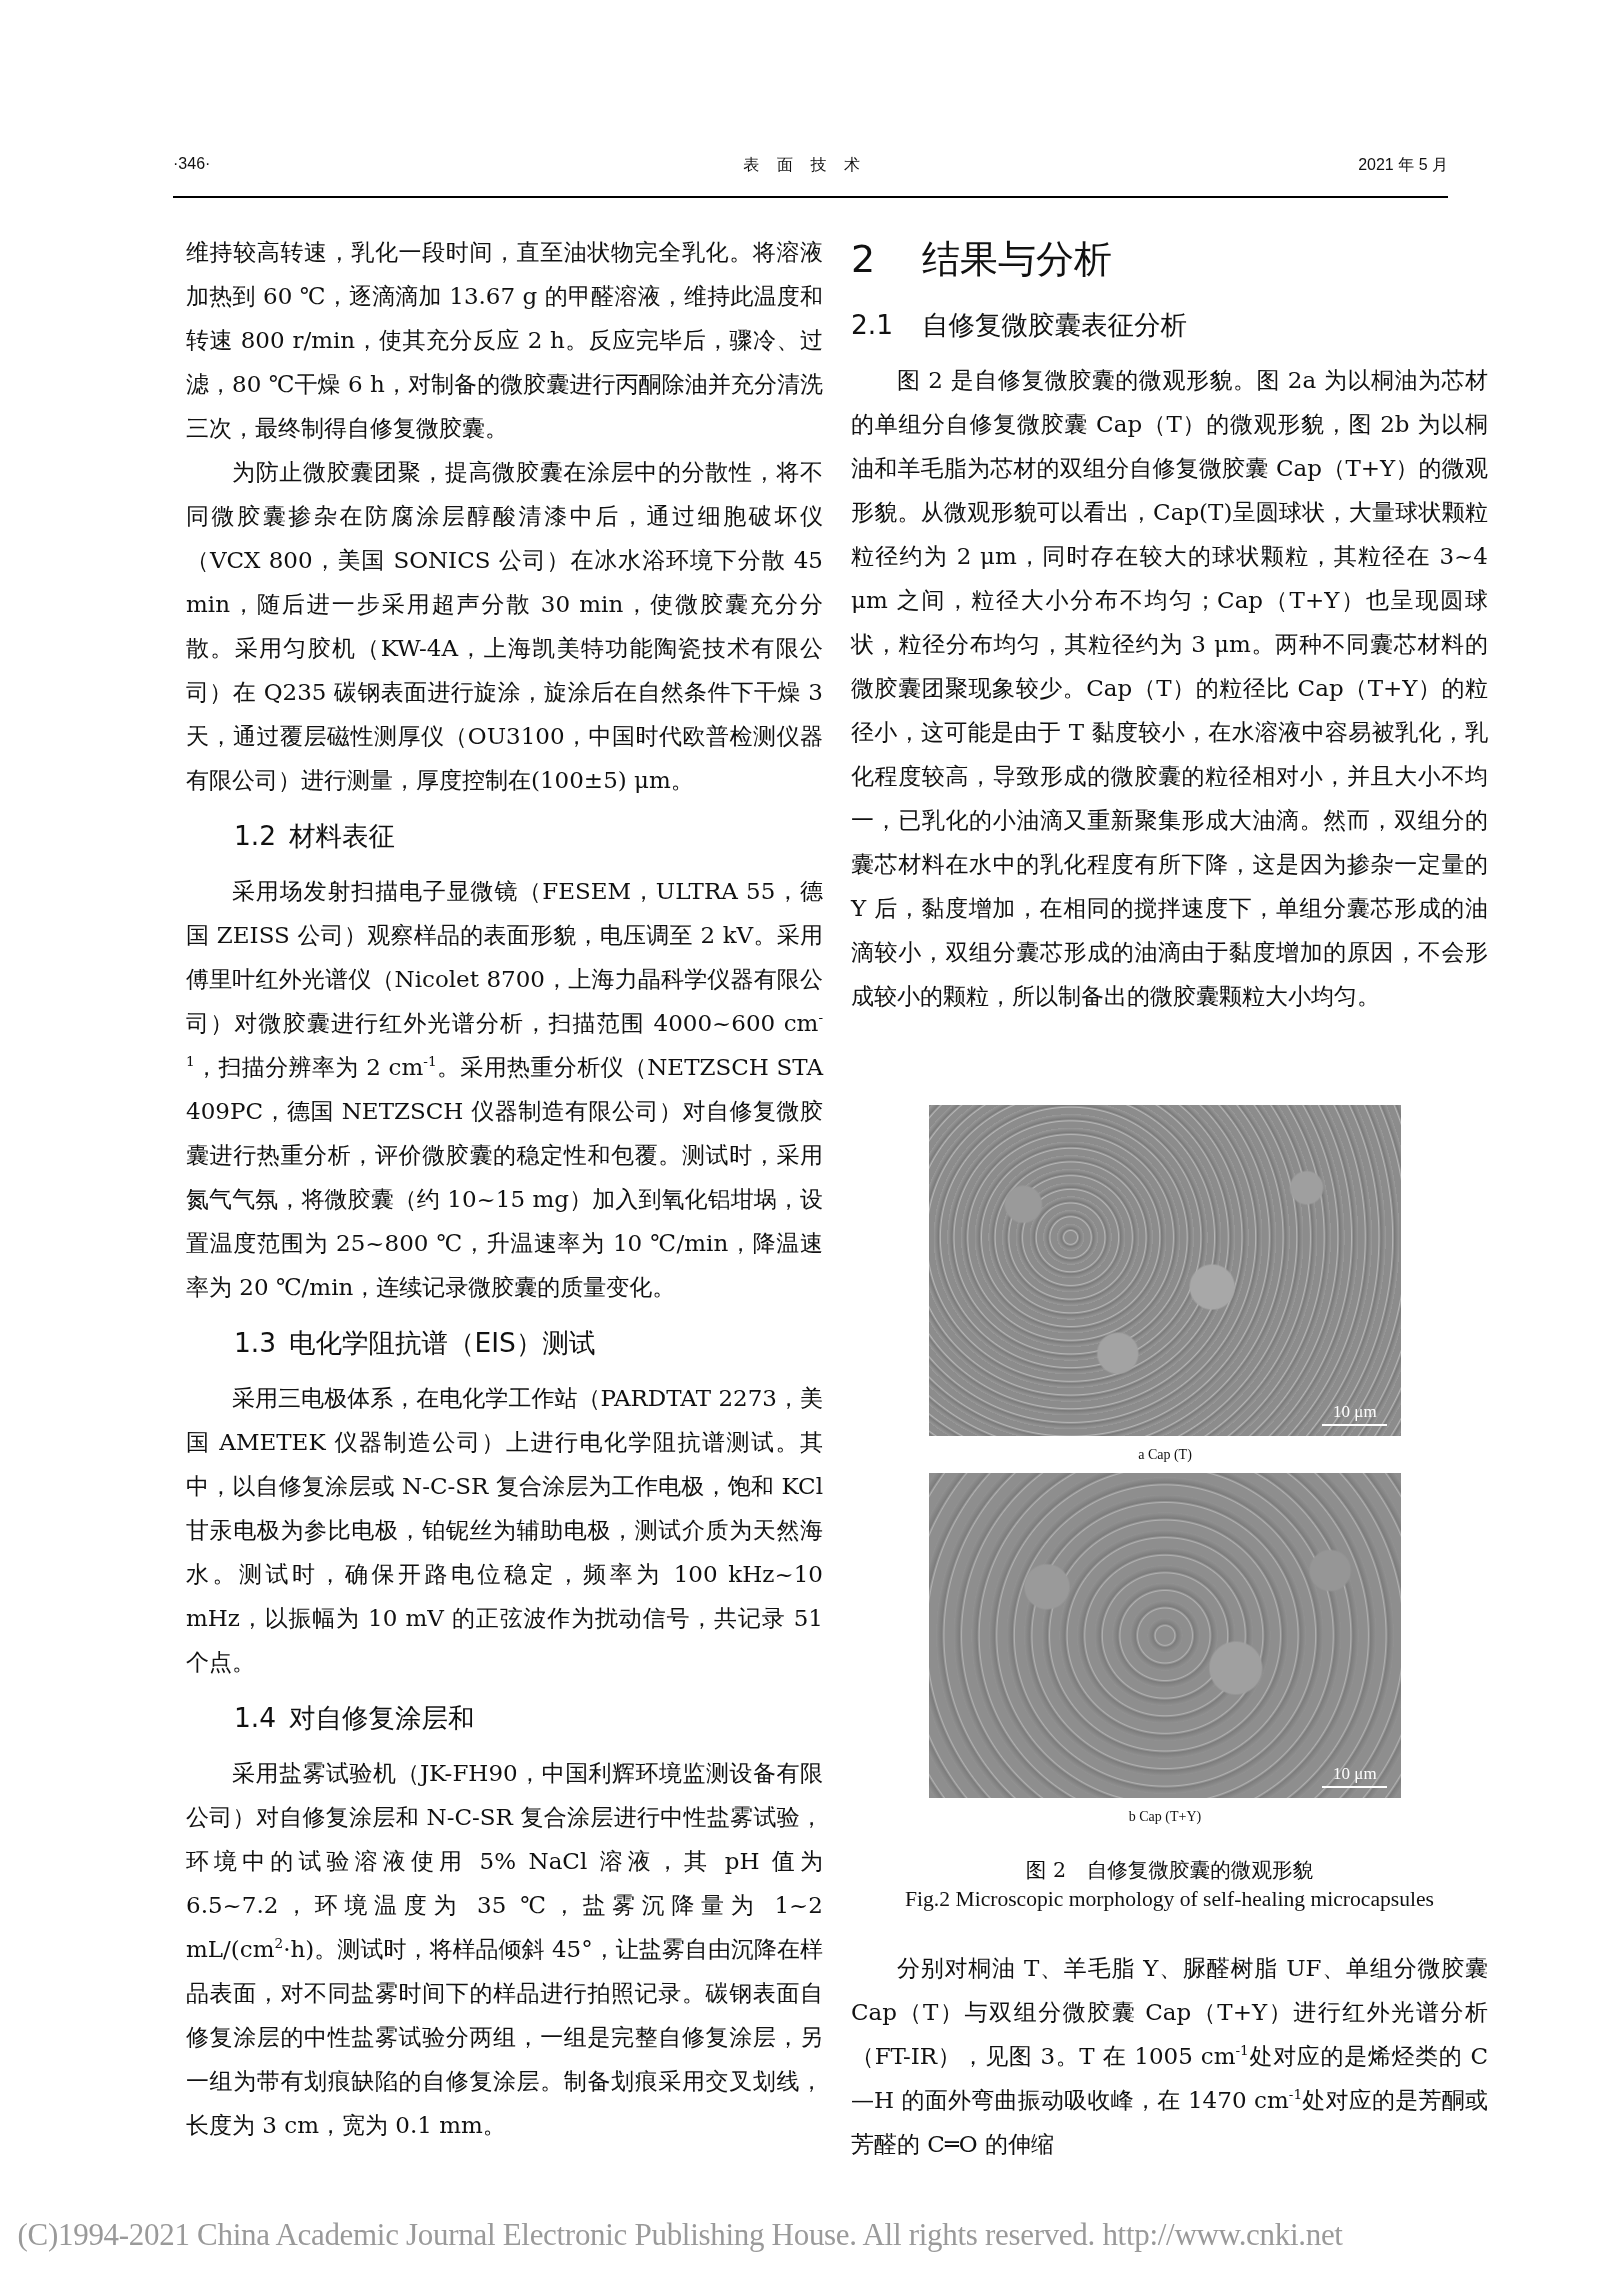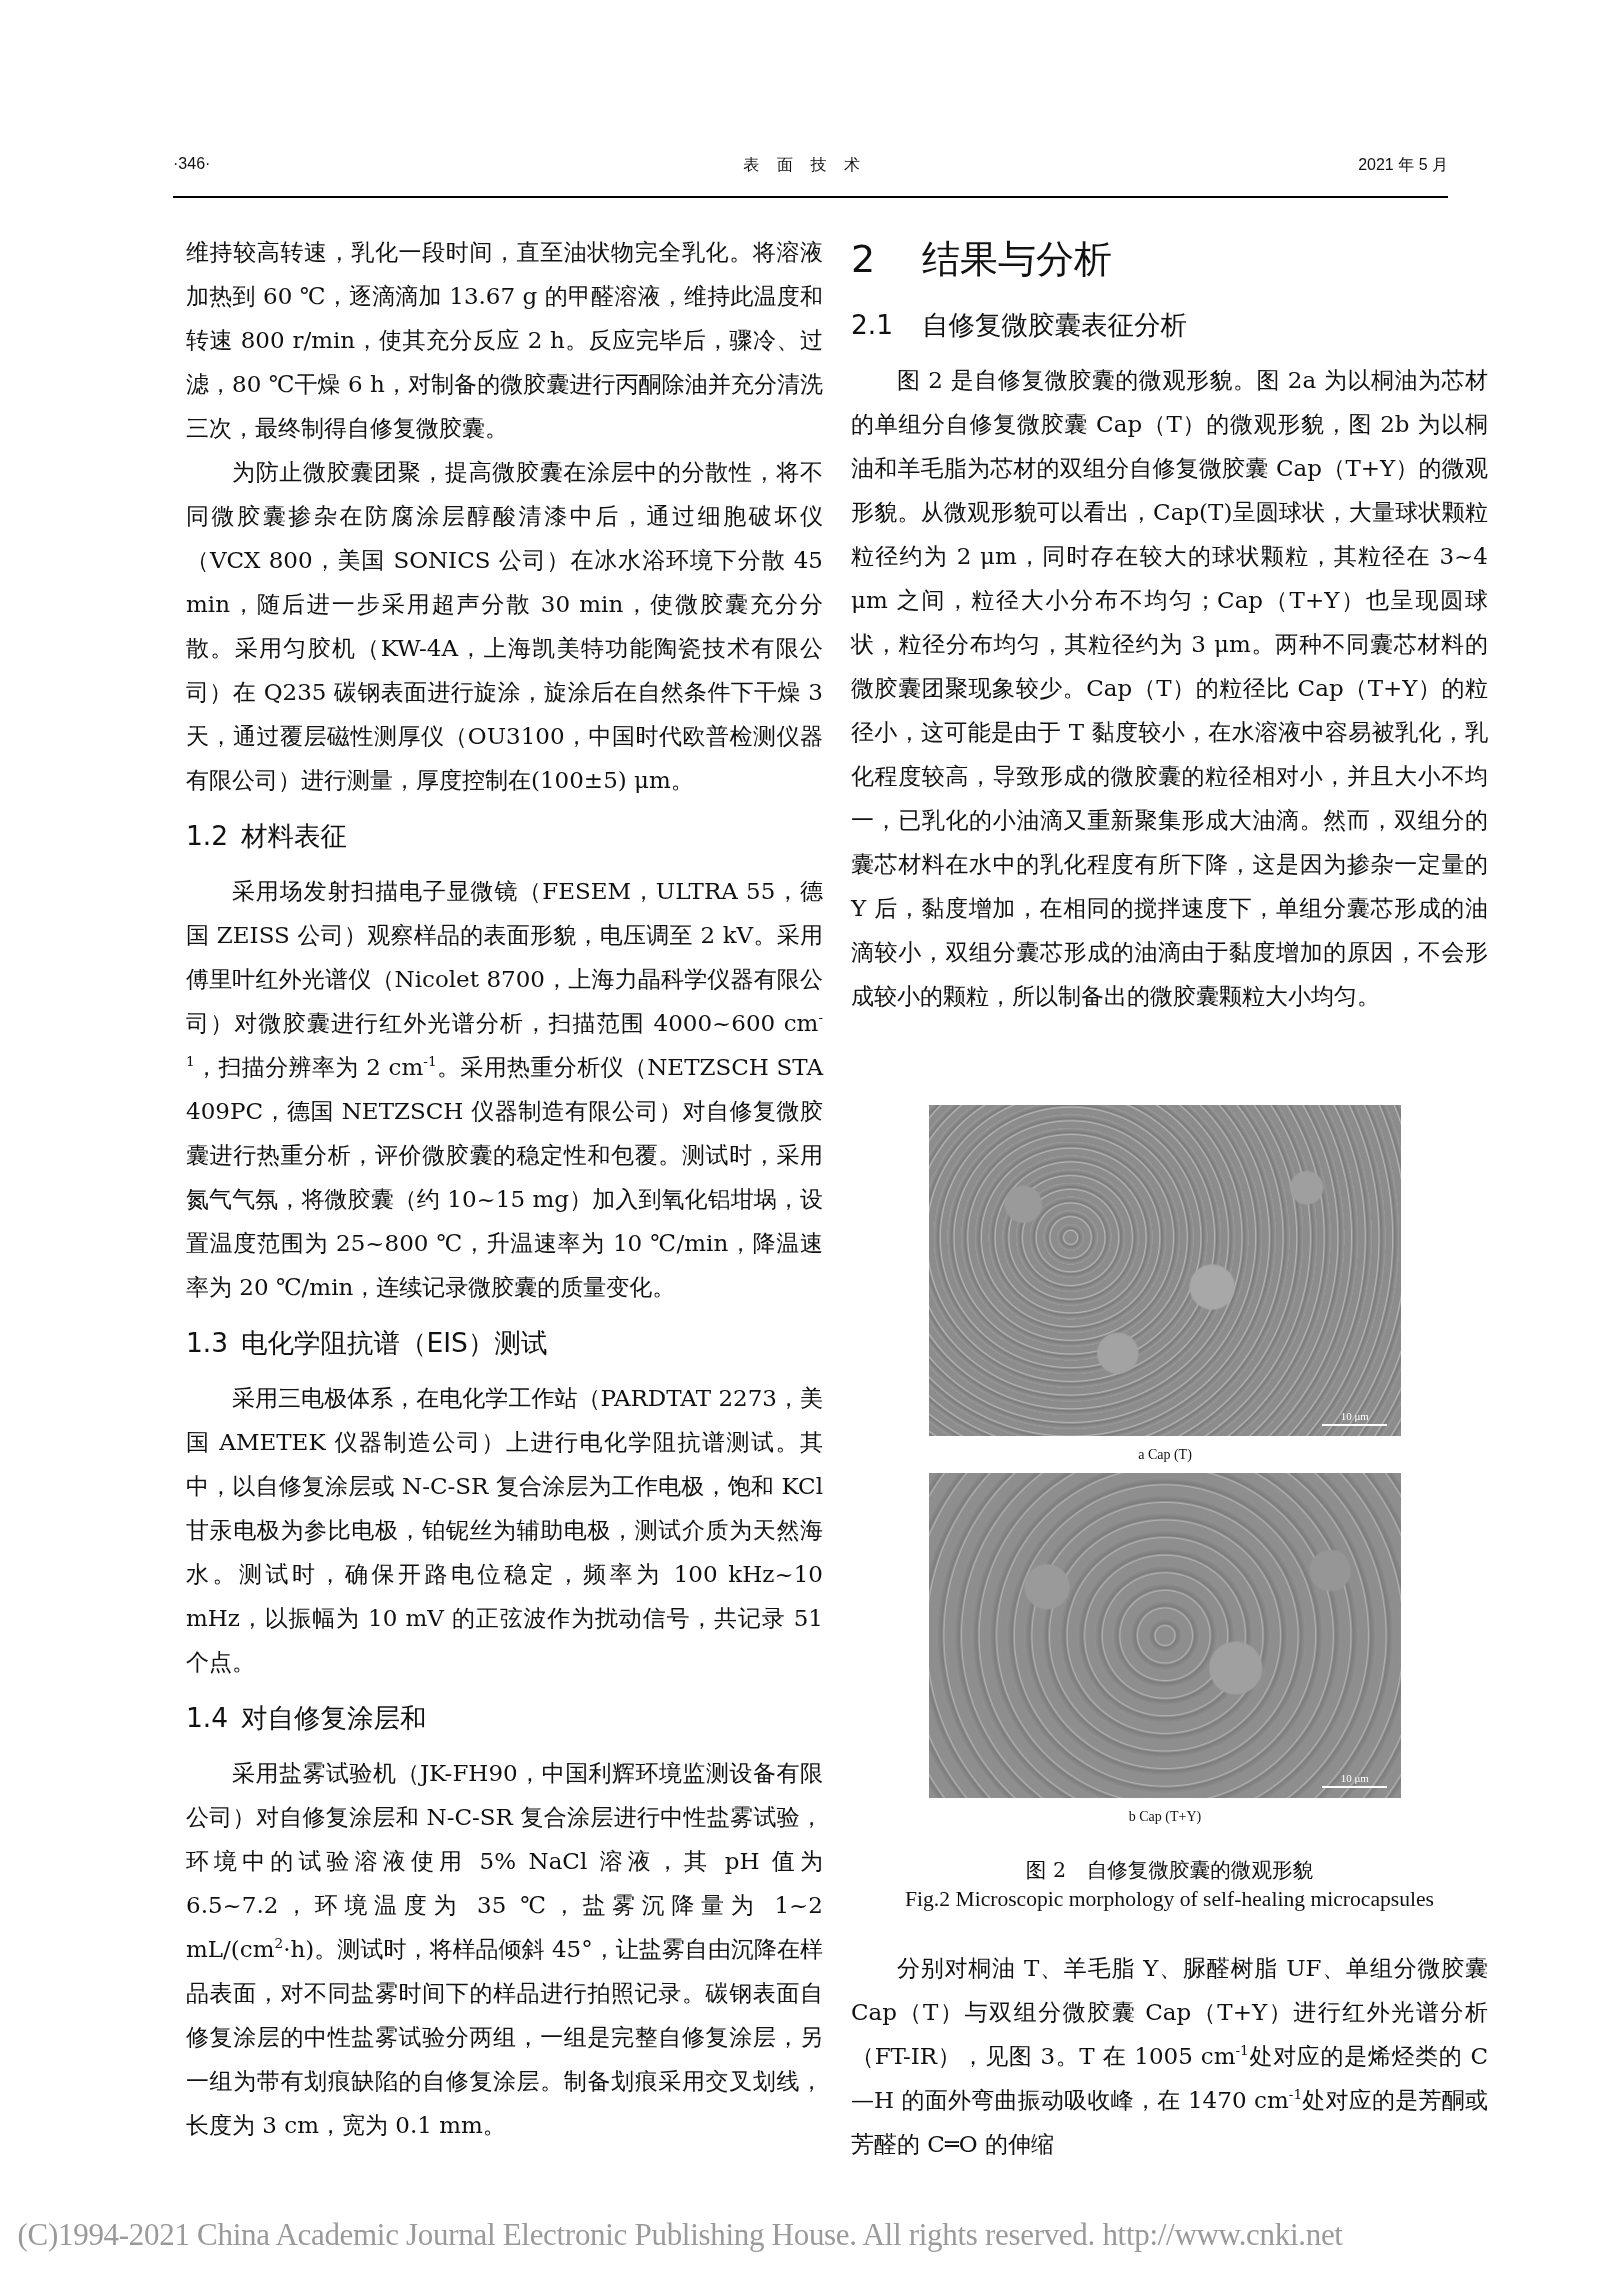--- a/index.html
+++ b/index.html
@@ -11,40 +11,40 @@
   .header .jt { position:absolute; left:0; right:0; top:7.8px; text-align:center; letter-spacing:17.6px; }
   .header .dt { position:absolute; right:0; top:7.8px; }
   .col { position:absolute; top:230px; width:637px; }
   .col.left { left:186px; }
   .col.right { left:851px; }
   p { margin:0; font-size:23px; line-height:44px; text-align:justify; text-align-last:auto; }
   p.ind { text-indent:2em; }
   h2 { font-family:"DejaVu Sans","Liberation Sans",sans-serif; font-weight:normal; font-size:38px; margin:0; line-height:59px; height:61px; }
   h3 { font-family:"DejaVu Sans","Liberation Sans",sans-serif; font-weight:normal; font-size:26.5px; margin:0; line-height:55px; height:61px; margin-top:5.9px; }
   .num { display:inline-block; width:71px; }
-  .num2 { display:inline-block; width:55px; }
+  .num2 { display:inline-block; width:55px;margin-left:48px; }
   sup { font-size:13.7px; line-height:0; }
   .fig { position:absolute; left:929px; width:472px; }
   .sem { width:472px; position:relative; overflow:hidden; }
   .sem-a { height:331px;
     background:
       radial-gradient(circle at 20% 30%, #9a9a9a 0 17.6px, transparent 19.6px),
       radial-gradient(circle at 60% 55%, #a8a8a8 0 21.6px, transparent 23.5px),
       radial-gradient(circle at 80% 25%, #9f9f9f 0 15.7px, transparent 17.6px),
       radial-gradient(circle at 40% 75%, #a3a3a3 0 19.6px, transparent 21.6px),
       repeating-radial-gradient(circle at 30% 40%, #8c8c8c 0 5.9px, #b5b5b5 6.9px, #7a7a7a 8.8px, #999 13.7px),
       #555; }
   .sem-b { height:325px;
     background:
       radial-gradient(circle at 25% 35%, #9a9a9a 0 21.6px, transparent 23.5px),
       radial-gradient(circle at 65% 60%, #a0a0a0 0 25.5px, transparent 27.4px),
       radial-gradient(circle at 85% 30%, #969696 0 19.6px, transparent 21.6px),
       repeating-radial-gradient(circle at 50% 50%, #8e8e8e 0 8.8px, #b0b0b0 9.8px, #7c7c7c 11.8px, #919191 17.6px),
       #666; }
-  .scale { position:absolute; right:13.7px; bottom:9.8px; color:#fff; font-family:"Liberation Serif",serif; font-size:11px; text-align:center; }
+  .scale { position:absolute; right:13.7px; bottom:9.8px; color:#fff; font-family:"Liberation Serif",serif; font-size:17px; text-align:center; }
   .scale .bar { width:65px; height:2px; background:#fff; margin-top:2px; }
   .subcap { text-align:center; font-family:"Liberation Serif",serif; font-size:14px; height:37px; line-height:37px; }
   .figcap { position:absolute; left:851px; width:637px; text-align:center; font-size:20.6px; line-height:29px; }
   .figcap .en { font-family:Liberation Serif, serif; font-size:21.6px; }
   .footer { position:absolute; left:17.6px; top:2217px; font-family:"Liberation Serif",serif; font-size:31px; color:#9a9a9a; letter-spacing:-0.3px; }
 </style>
 </head>
 <body>
 
 <div class="header">

